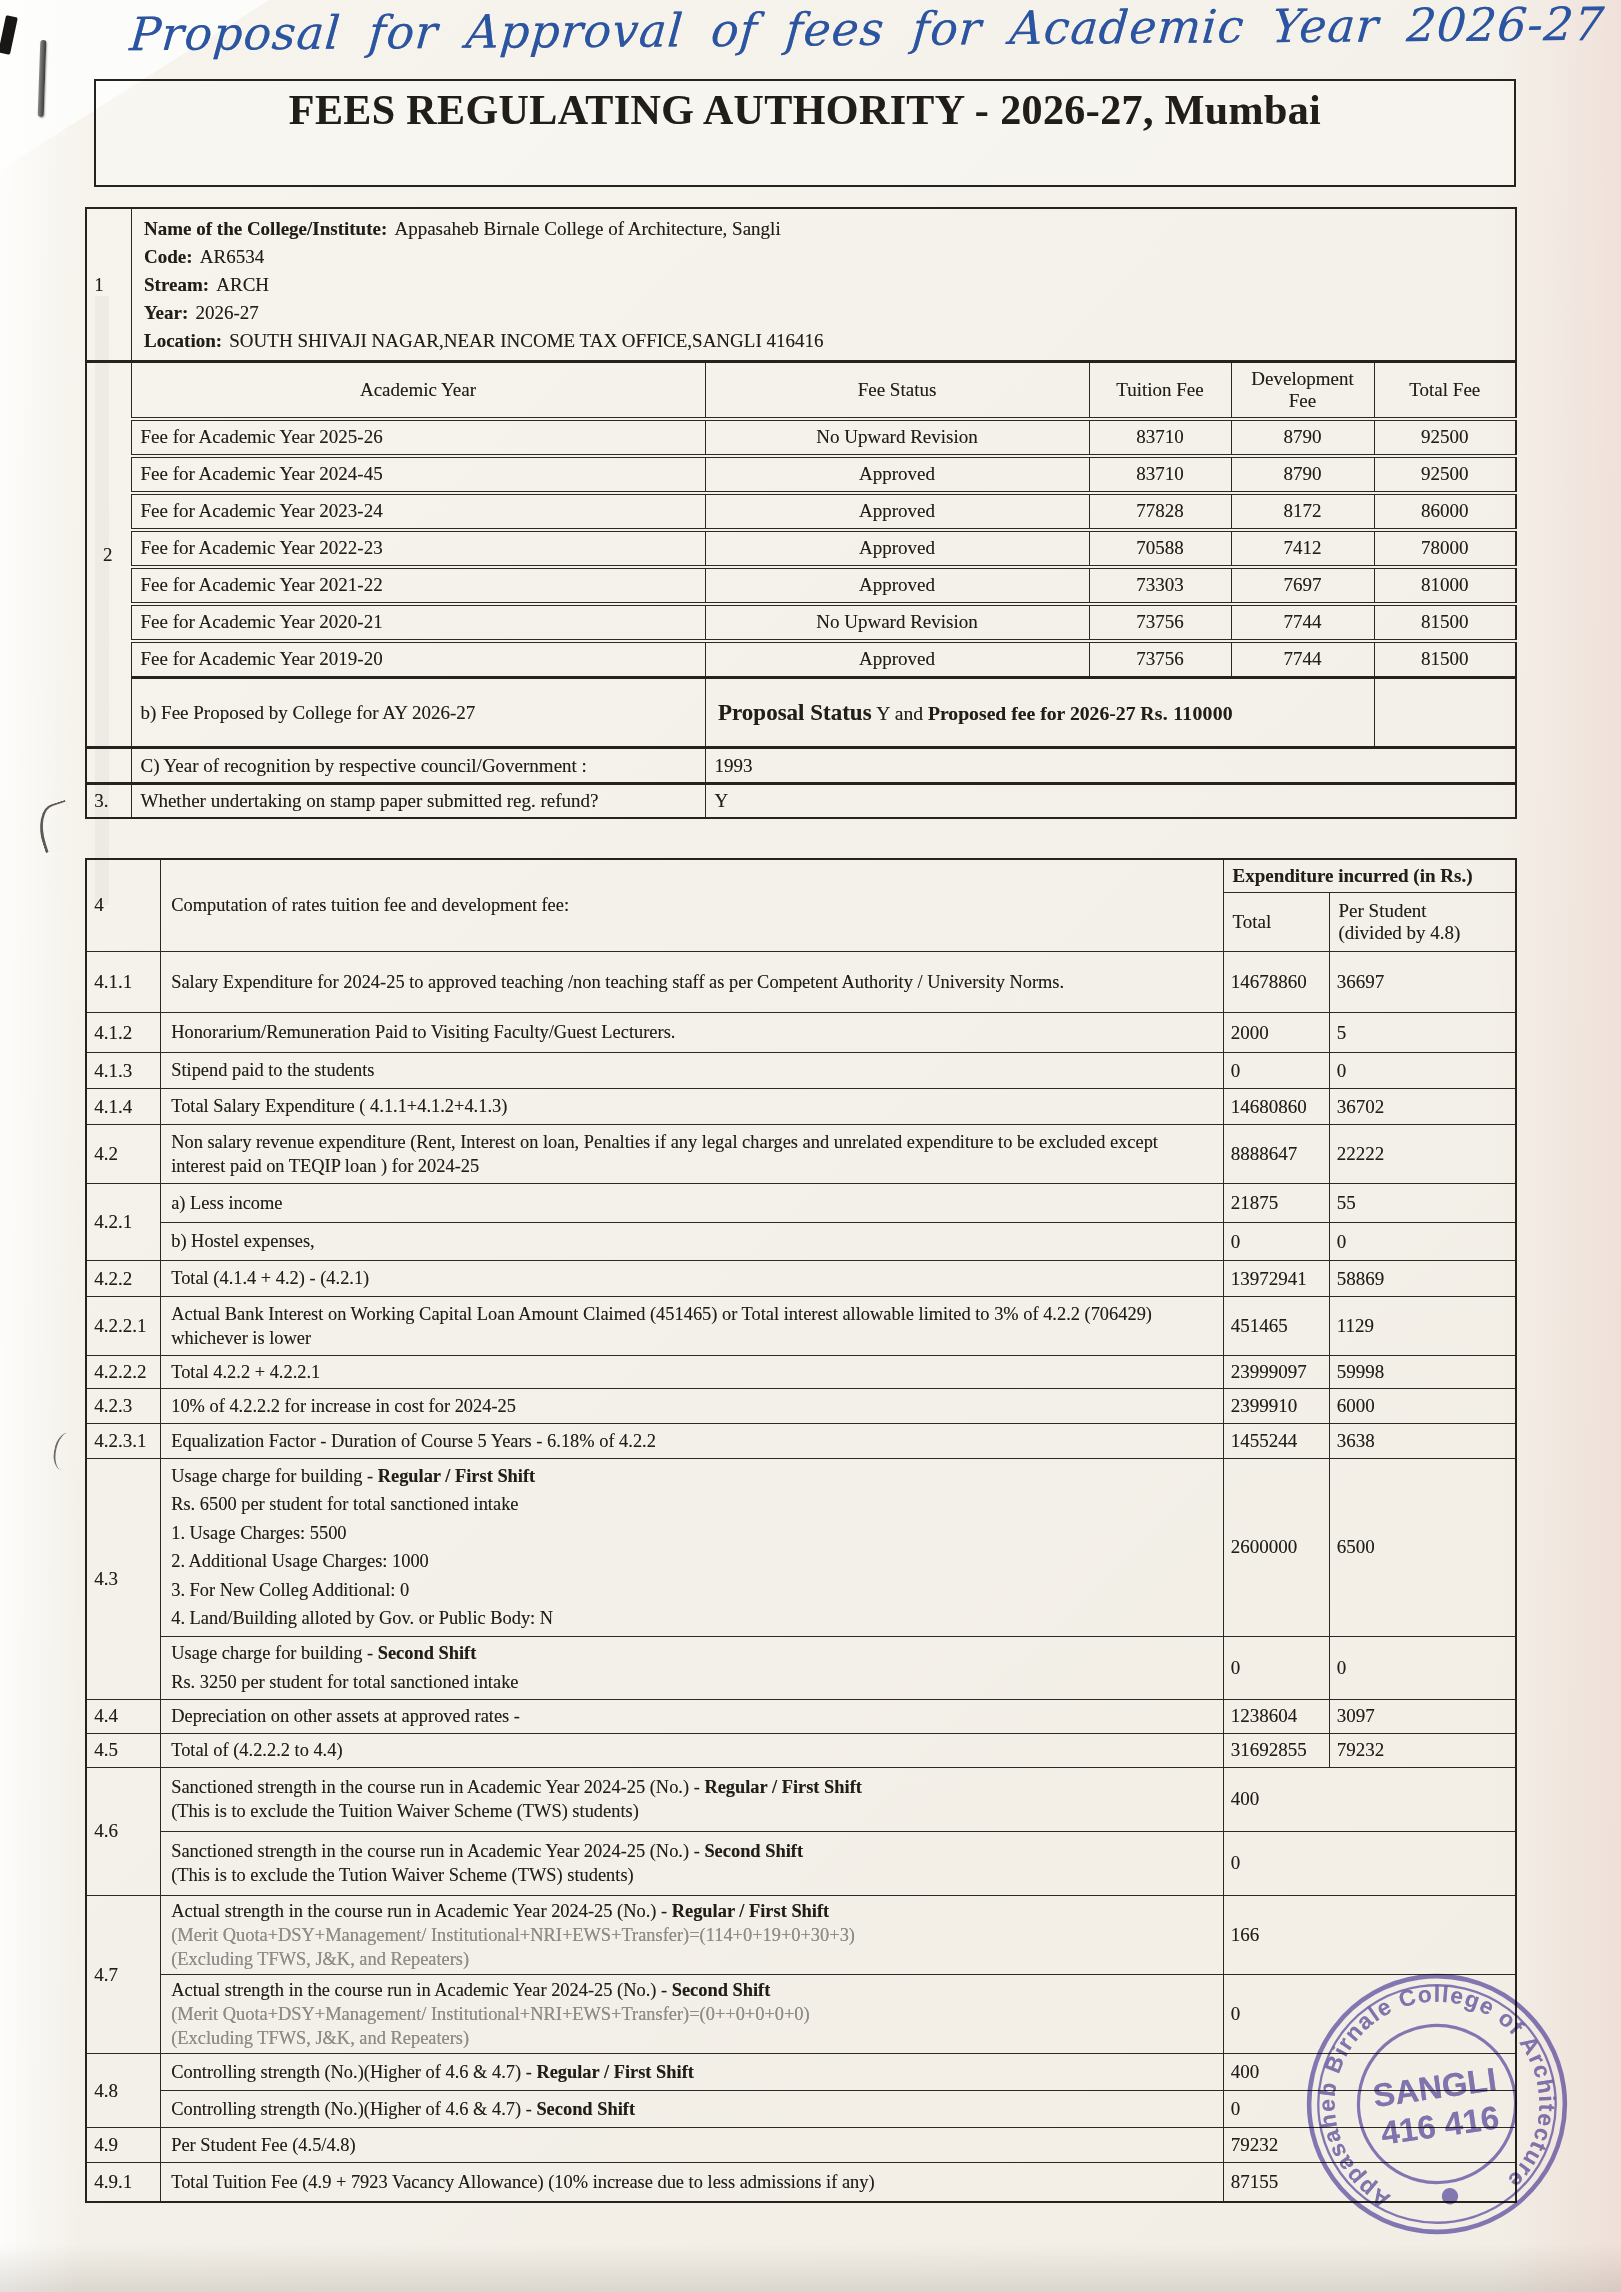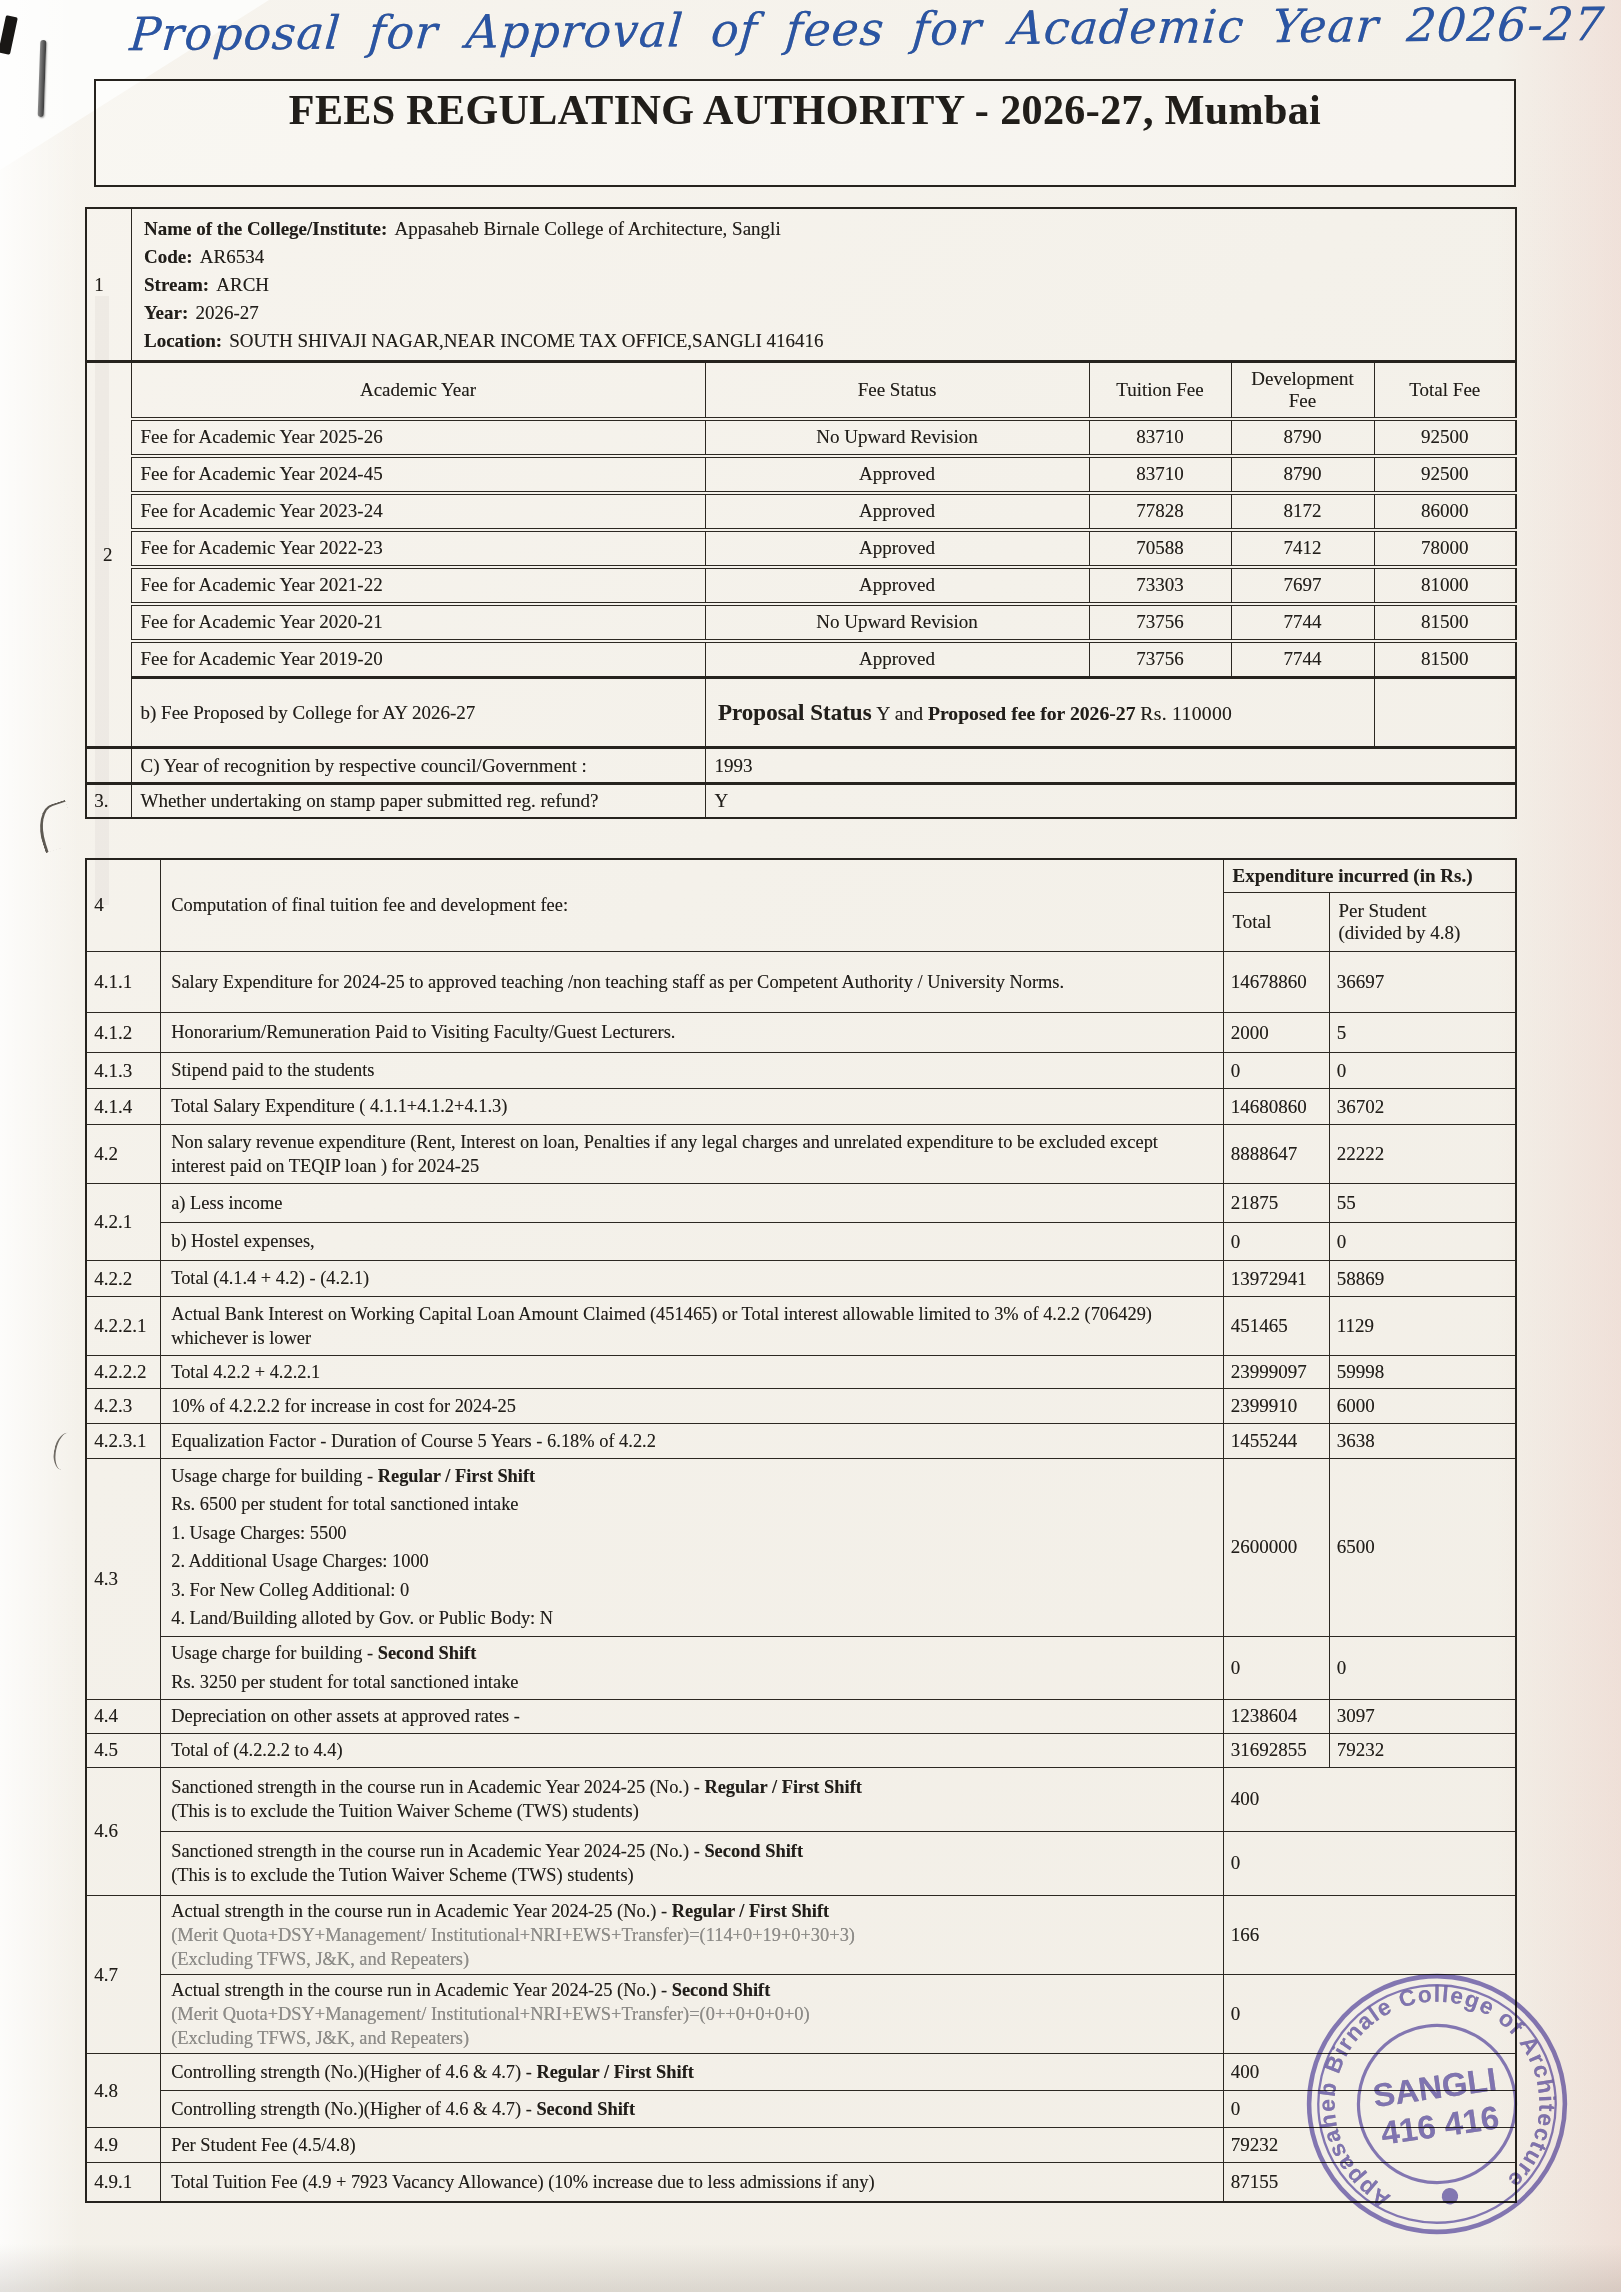--- a/index.html
+++ b/index.html
@@ -52,21 +52,21 @@
   .infocell{padding:5.4px 12.5px;line-height:28px;font-size:19px;}
   .infocell b{margin-right:7.2px;}
   .dbl{border-top:4.5px double #2c2822;}
   .dbl td{border-top:4.5px double #2c2822;}
   .thick td{border-top:3.6px solid #26231e;}
   .fee-num{text-align:center;}
   .prop-cell{padding:3.6px 12.5px;}
   .ps1{font-weight:bold;font-size:23px;}
   .ps2{font-size:19.7px;}
   .ps3{font-weight:bold;font-size:19.7px;}
-  .ps4{font-size:19.7px;font-weight:400;letter-spacing:0.3px;}
+  .ps4{font-size:19.7px;font-weight:700;letter-spacing:0.3px;}
   .note{color:#8d8c89;}
   .bold{font-weight:normal;}
   .s4desc{padding:2.7px 10.7px;line-height:1.32;font-size:18.4px;}
   .s4num{padding-left:7.2px;font-size:19px;text-align:left;}
   .ln{display:block;}
   .l155{line-height:1.55;}
   .exph{text-align:left;padding-left:9px;font-size:19px;font-weight:bold;}
   .colh{font-size:19px;}
   
   .stamp{position:absolute;left:1300px;top:1967px;width:274px;height:274px;
@@ -204,21 +204,21 @@
     <table class="t-sec4">
       <colgroup>
         <col style="width:74px">
           <col style="width:1063px">
           <col style="width:106px">
           <col style="width:187px">
       </colgroup>
       <tbody>
           <tr style="height:34px">
         <td class="s4num" rowspan="2">4</td>
-        <td class="s4desc" rowspan="2">Computation of final tuition fee and development fee:</td>
+        <td class="s4desc" rowspan="2">Computation of rates tuition fee and development fee:</td>
         <td class="exph" colspan="2">Expenditure incurred (in Rs.)</td>
       </tr>
       <tr style="height:59px">
         <td class="colh">Total</td>
         <td class="colh">
           <span class="ln">Per Student</span>
           <span class="ln">(divided by 4.8)</span>
         </td>
       </tr>
 

